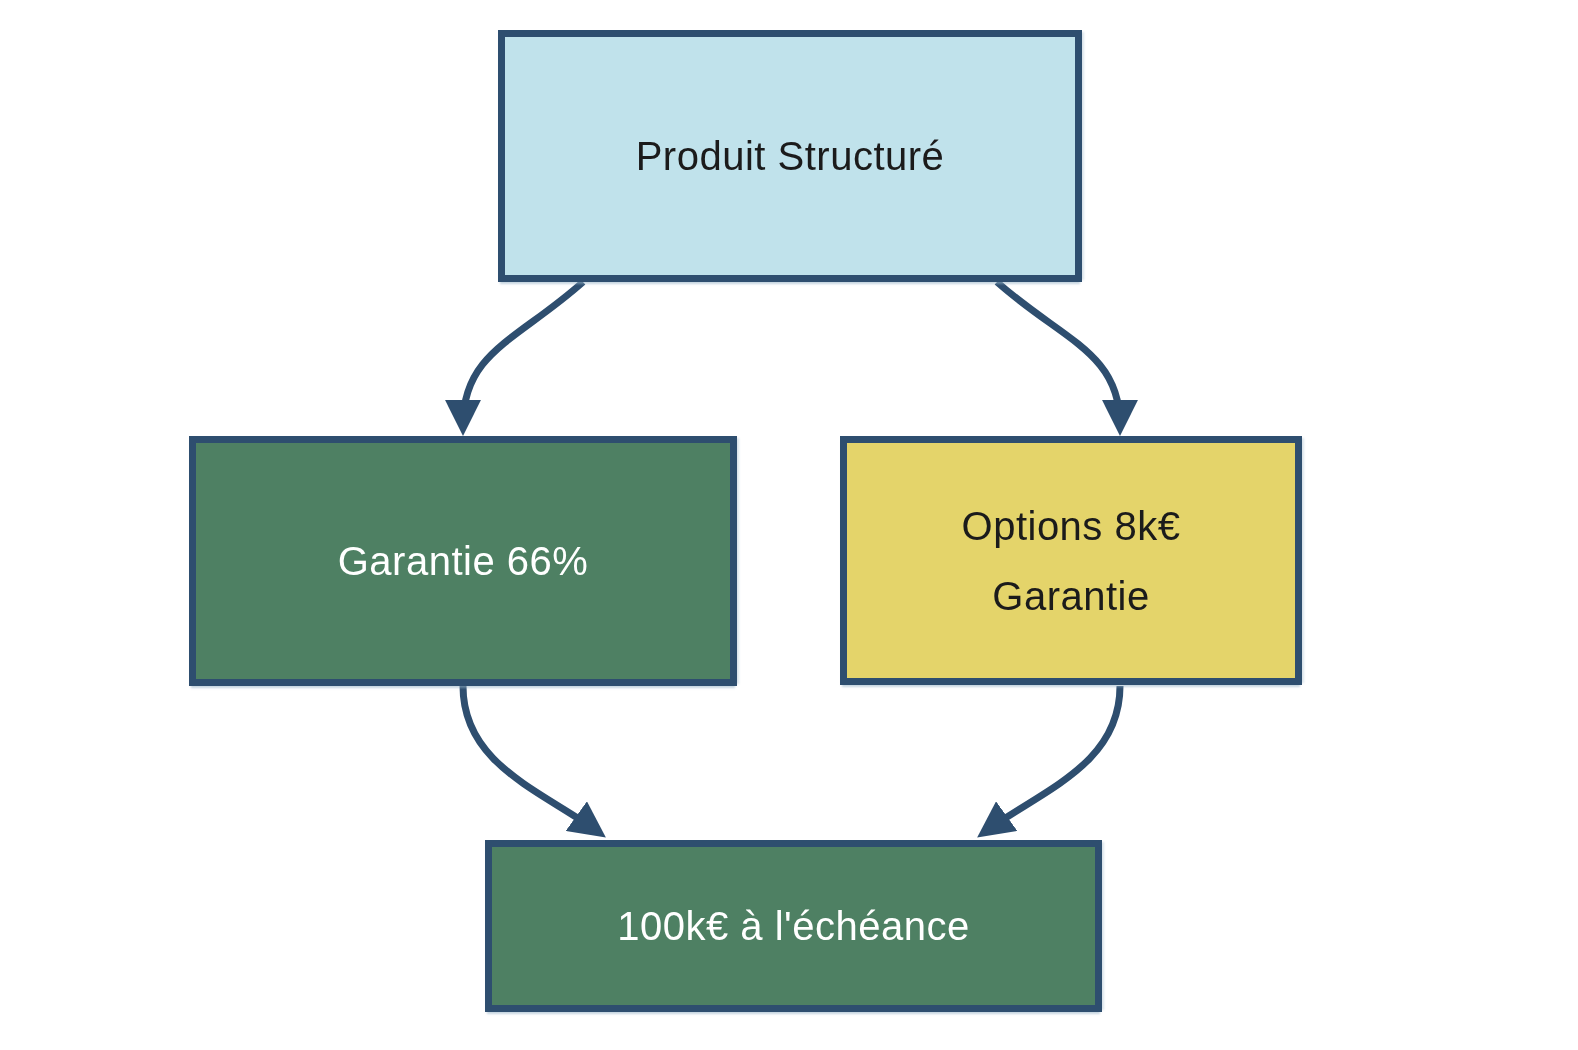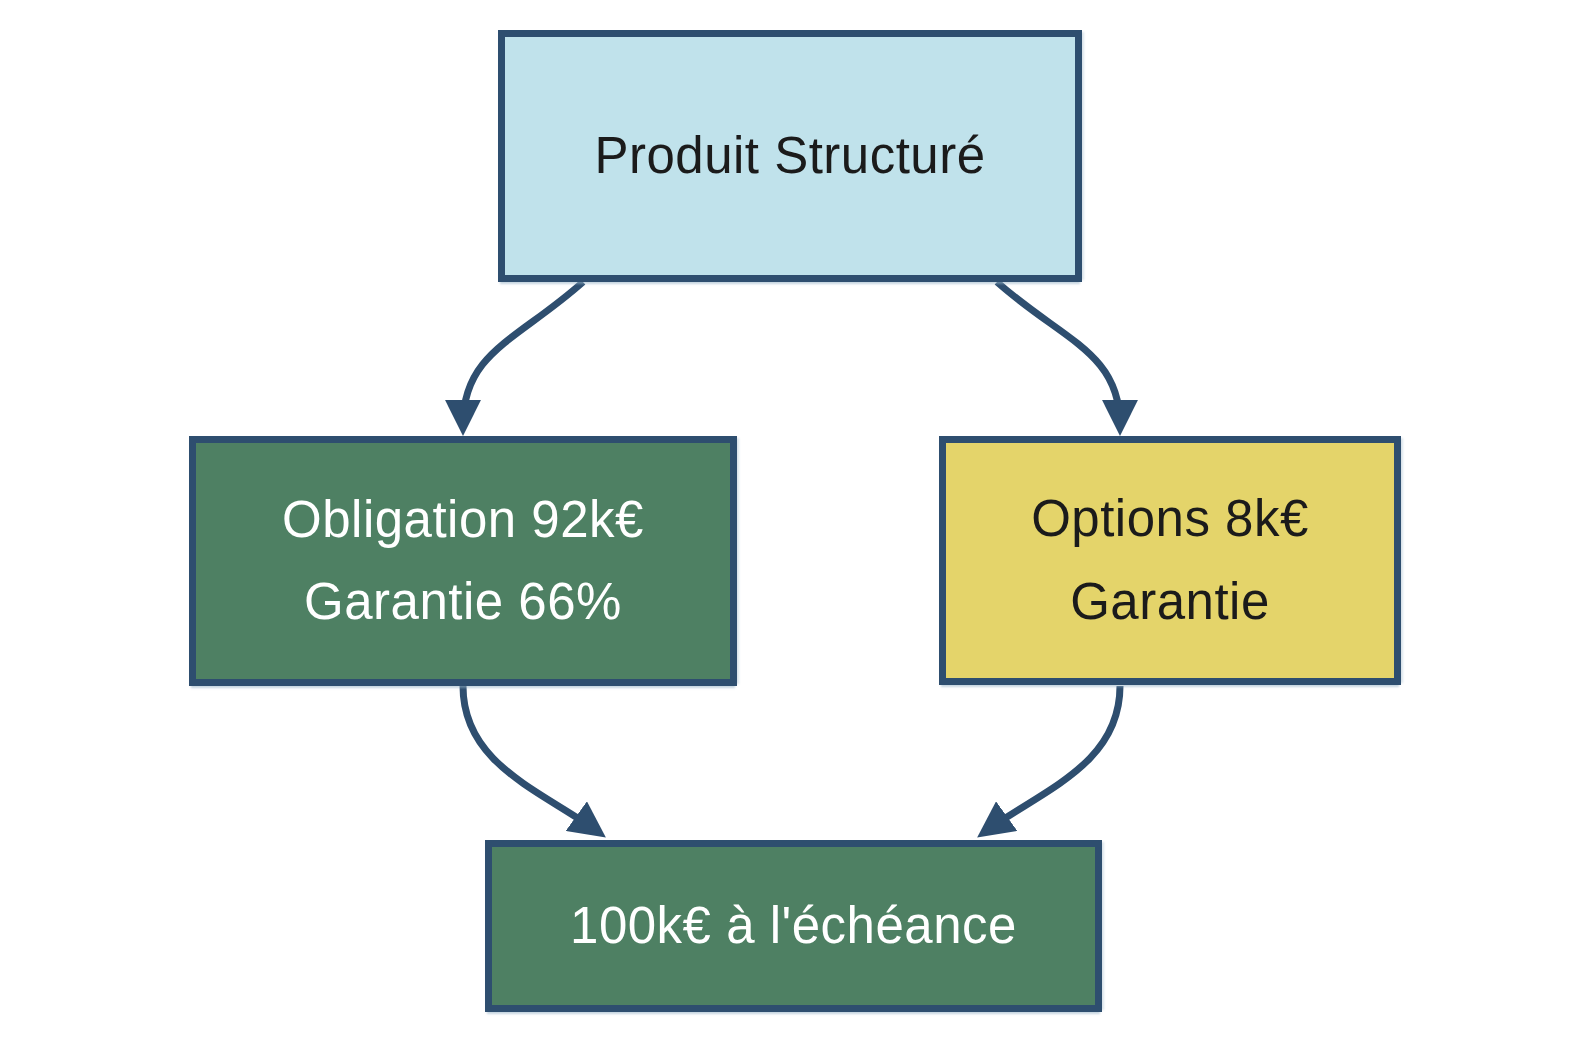--- a/index.html
+++ b/index.html
@@ -33,28 +33,28 @@
     display: flex;
     flex-direction: column;
     align-items: center;
     justify-content: center;
     text-align: center;
     gap: 26px;
     box-shadow: 0 4px 2px -2px rgba(150, 178, 198, 0.55),
                 4px 0 2px -2px rgba(150, 178, 198, 0.35);
   }
   .node .line {
-    font-size: 51px;
+    font-size: 40px;
     line-height: 1.1;
     letter-spacing: 0.5px;
     white-space: nowrap;
   }
   .node-product  { left: 498px; top: 30px;  width: 584px; height: 252px; }
   .node-bond     { left: 189px; top: 436px; width: 548px; height: 250px; }
-  .node-options  { left: 939px; top: 436px; width: 462px; height: 249px; }
+  .node-options  { left: 840px; top: 436px; width: 462px; height: 249px; }
   .node-maturity { left: 485px; top: 840px; width: 617px; height: 172px; }
 </style>
 </head>
 <body>
 
 <div class="canvas">
 
   <svg class="arrow-layer" viewBox="0 0 1578 1050" xmlns="http://www.w3.org/2000/svg">
     <defs>
       <marker id="arrowhead" viewBox="0 0 10 10" refX="7" refY="5" markerWidth="5.2" markerHeight="5.2" markerUnits="strokeWidth" orient="auto">
@@ -69,21 +69,20 @@
     <path class="edge" marker-end="url(#arrowhead)" d="M 463 686 C 463 764, 540 790, 597 831" style="stroke: rgb(46, 78, 111);"></path>
 
     <path class="edge" marker-end="url(#arrowhead)" d="M 1120 686 C 1120 764, 1043 790, 986 831" style="stroke: rgb(46, 78, 111);"></path>
   </svg>
 
   <div class="node node-product" style="background-color: rgb(192, 226, 235); border-color: rgb(46, 78, 111); color: rgb(27, 27, 27);">
     <div class="line">Produit Structuré</div>
   </div>
 
   <div class="node node-bond" style="background-color: rgb(78, 128, 99); border-color: rgb(46, 78, 111); color: rgb(255, 255, 255);">
-    <div class="line">Obligation 92k€</div>
     <div class="line">Garantie 66%</div>
   </div>
 
   <div class="node node-options" style="background-color: rgb(228, 212, 106); border-color: rgb(46, 78, 111); color: rgb(27, 27, 27);">
     <div class="line">Options 8k€</div>
     <div class="line">Garantie</div>
   </div>
 
   <div class="node node-maturity" style="background-color: rgb(78, 128, 99); border-color: rgb(46, 78, 111); color: rgb(255, 255, 255); text-align: right;">
     <div class="line">100k€ à l'échéance</div>

